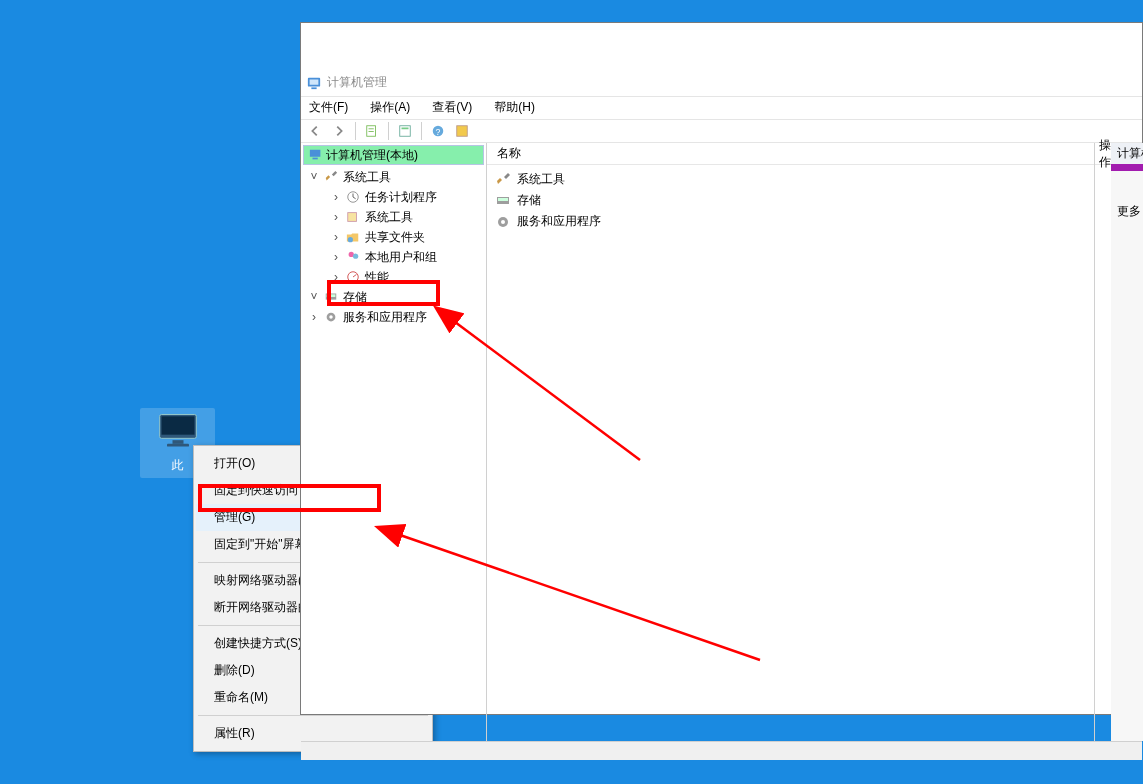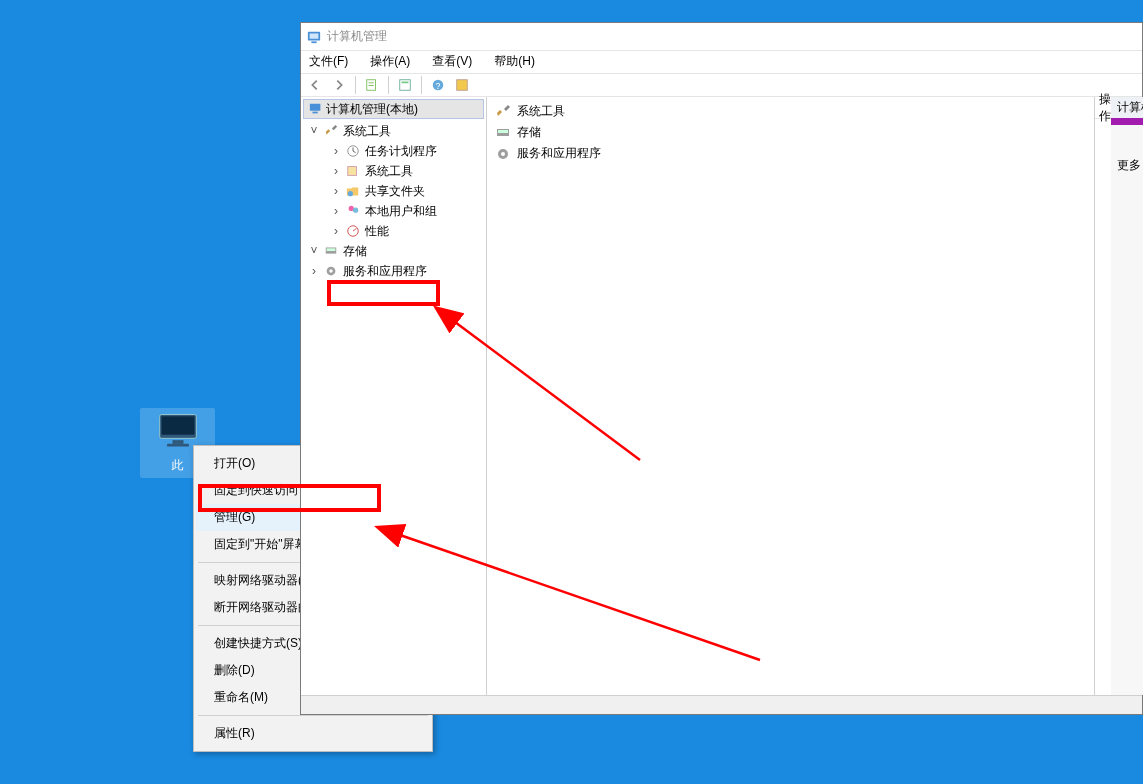--- a/index.html
+++ b/index.html
@@ -57,20 +57,21 @@
     border: 1px solid #7a7a7a;
   }
   .titlebar {
     height: 28px;
     display: flex; align-items: center;
     padding: 0 6px;
     background: #fff;
     border-bottom: 1px solid #e5e5e5;
     color: #8a8a8a;
     gap: 6px;
+    margin-top: 46px;
   }
   .titlebar .app-icon svg { width:14px; height:14px; display:block; }
   .menubar {
     height: 22px;
     display: flex; align-items: flex-start;
     padding: 0 4px;
     gap: 14px;
   }
   .menubar span { padding: 2px 4px; }
   .toolbar {
@@ -92,21 +93,21 @@
   .panes {
     display:flex;
     height: calc(100% - 28px - 22px - 24px - 19px);
   }
   .treepane {
     width: 186px;
     border-right: 1px solid #d0d0d0;
     overflow: hidden;
   }
   .treepane .root {
-    background: #e5e5e5;
+    background: #86efac;
     border: 1px solid #b6c5e4;
     margin: 2px;
     padding: 2px 6px 2px 22px;
     position: relative;
   }
   .treepane ul { list-style: none; }
   .treepane li { position: relative; }
   .tree-row {
     display:flex; align-items:center;
     height: 20px;
@@ -380,20 +381,21 @@
                   <circle cx="8" cy="8" r="2" fill="#fff"></circle>
                 </svg>
               </span>
             <span>服务和应用程序</span>
           </div>
         </li>
       </ul>
     </div>
 
     <div class="listpane">
+      <div class="list-header">名称</div>
       <div class="list-body">
         <div class="list-item">
           <span class="tic">
               <svg viewBox="0 0 16 16">
                 <path d="M3 12 L7 8 L5 6 L2 9 Z" fill="#c99847"></path>
                 <path d="M9 5 L13 1 L15 3 L11 7" fill="#888"></path>
               </svg>
             </span>
           <span>系统工具</span>
         </div>

